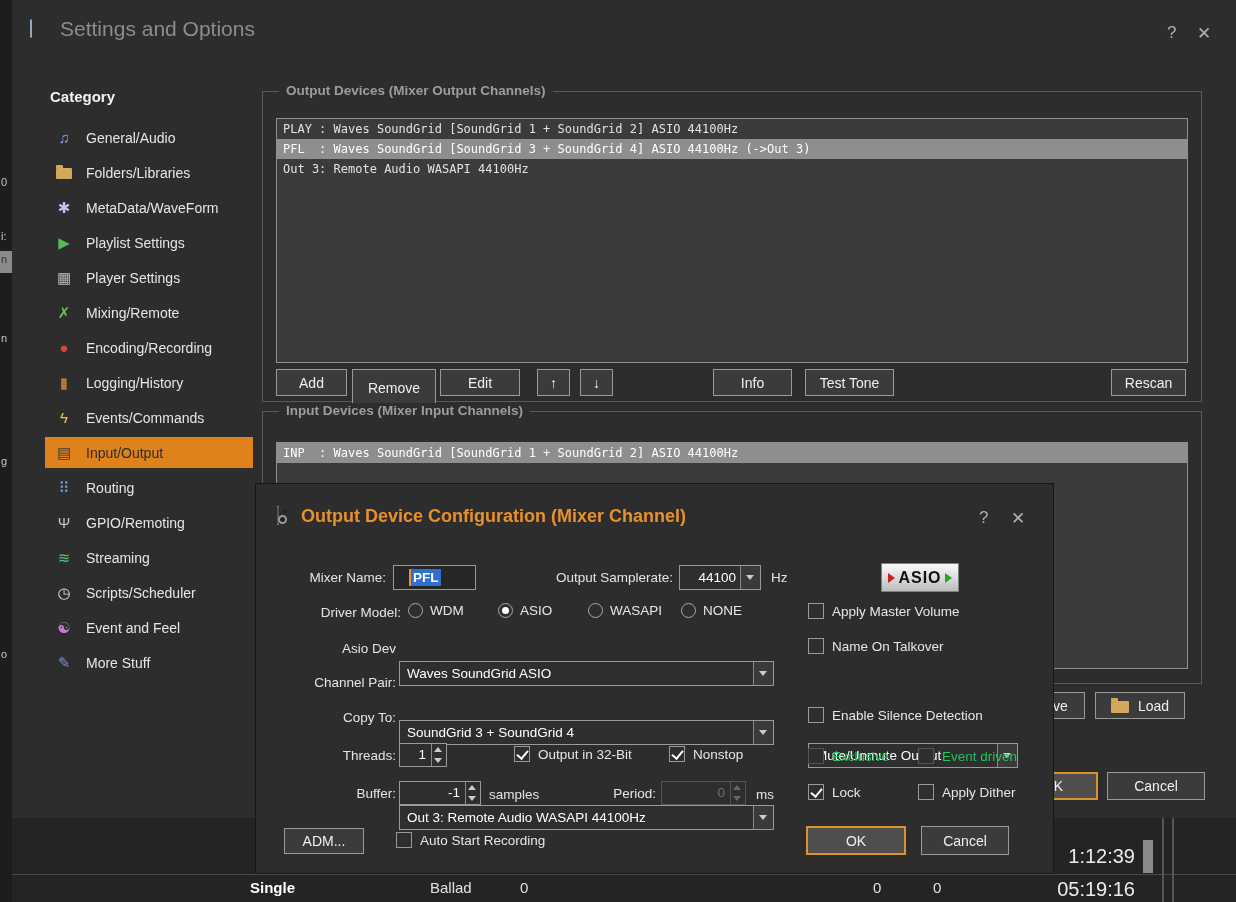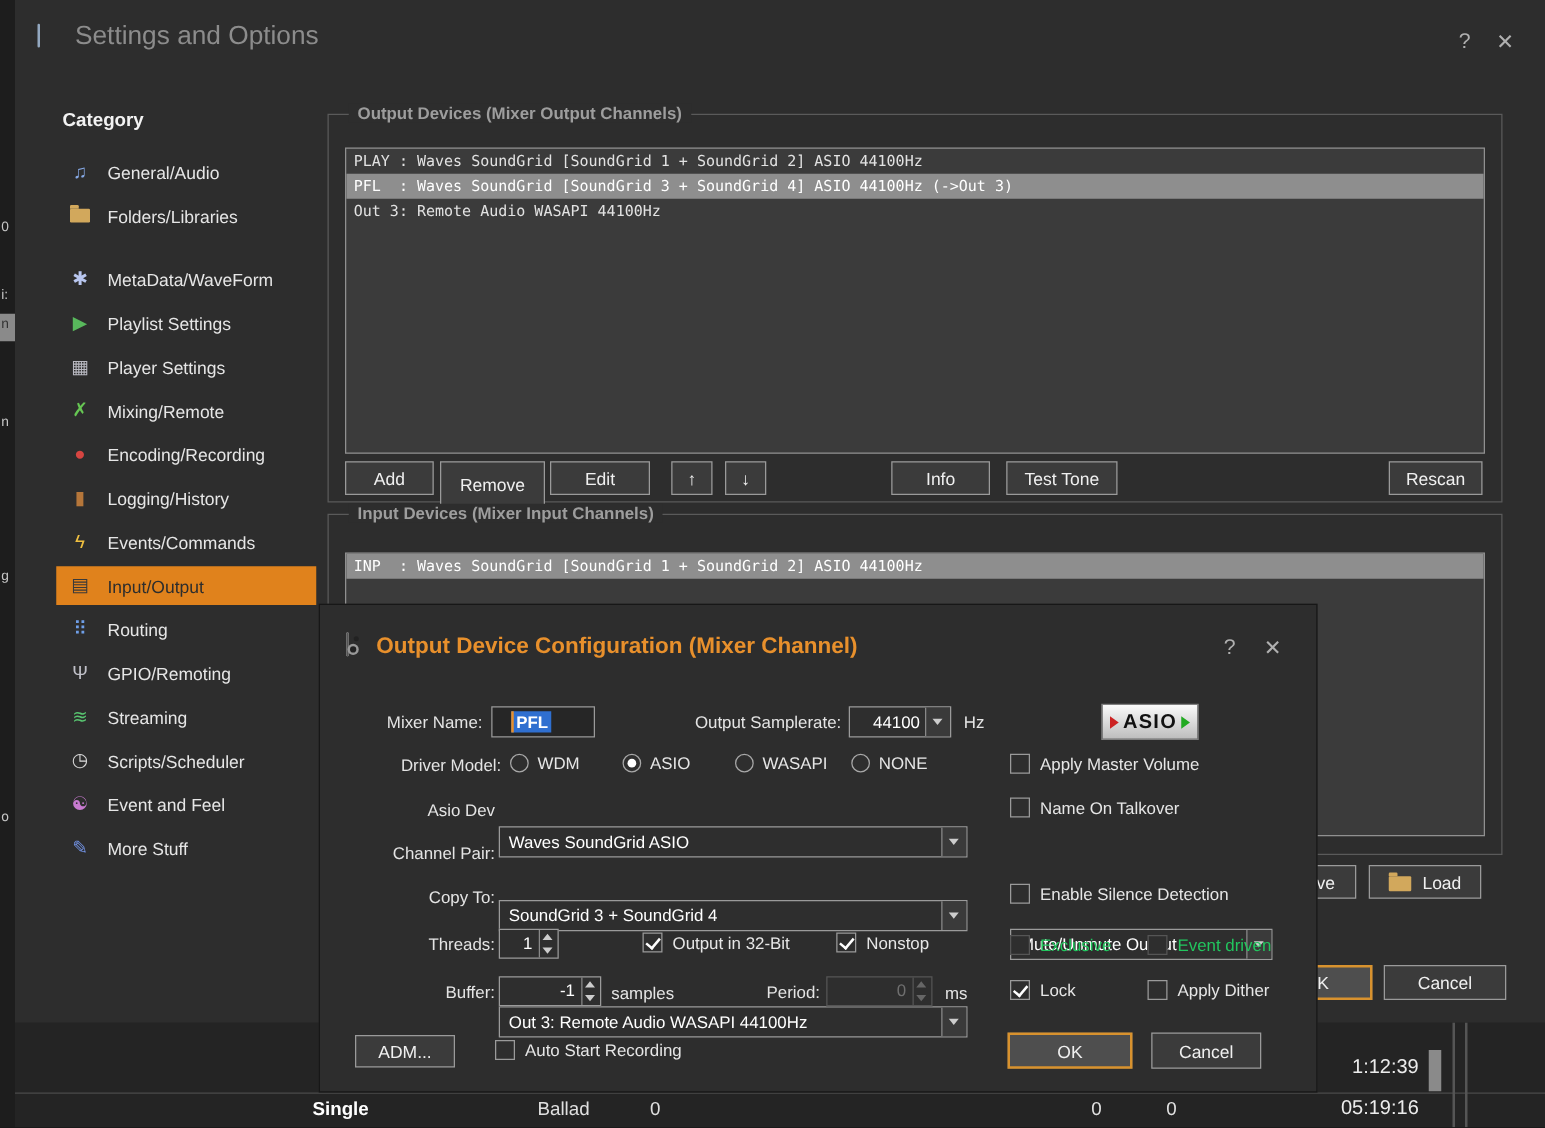--- a/index.html
+++ b/index.html
@@ -70,21 +70,21 @@
   .radio{display:flex;align-items:center;gap:7px;font-size:13.5px;color:#e6e6e6;}
   .radio .circ{width:15px;height:15px;border:1px solid #a8a8a8;border-radius:50%;background:#2e2e2e;box-sizing:border-box;position:relative;flex:none;}
   .radio.sel .circ::after{content:"";position:absolute;left:3px;top:3px;width:7px;height:7px;border-radius:50%;background:#fff;}
   .asio{background:linear-gradient(#fafafa,#bdbdbd);border:1px solid #808080;display:flex;align-items:center;justify-content:center;gap:3px;}
   .asio .t{font-weight:bold;font-size:16px;color:#111;letter-spacing:1px;}
   .tri{width:0;height:0;border-top:5px solid transparent;border-bottom:5px solid transparent;}
   .tri.red{border-left:7px solid #c22;}
   .tri.grn{border-left:7px solid #2a2;}
   
   .bgtxt{font-size:15px;color:#e0e0e0;white-space:nowrap;}
-  .bgtime{font-size:16px;color:#ececec;text-align:right;}
+  .bgtime{font-size:20px;color:#ececec;text-align:right;}
   .vline{width:2px;background:#555;}
 </style>
 </head>
 <body>
 
 <div id="screen">
 
   <div id="edge" class="abs">
     <span class="frag" style="top:176px">0</span>
     <span class="frag" style="top:230px">i:</span>
@@ -115,21 +115,21 @@
       <span class="abs tbtn" style="left:1155px;top:23px">?</span>
       <span class="abs tbtn" style="left:1185px;top:23px">✕</span>
     </div>
 
     <span class="abs cat-h" style="left:38px;top:88px">Category</span>
     <div class="abs" style="left:33px;top:122px;width:208px">
       <div class="sit" style="margin-bottom:4px">
         <span class="ig ic0">♫</span>
         <span>General/Audio</span>
         </div>
-      <div class="sit" style="margin-bottom:20px">
+      <div class="sit" style="margin-bottom:4px">
         <span class="ig"><i class="fold"></i></span>
         <span>Folders/Libraries</span>
         </div>
       <div class="sit" style="margin-bottom:4px">
         <span class="ig ic2">✱</span>
         <span>MetaData/WaveForm</span>
         </div>
       <div class="sit" style="margin-bottom:4px">
         <span class="ig ic3">▶</span>
         <span>Playlist Settings</span>

